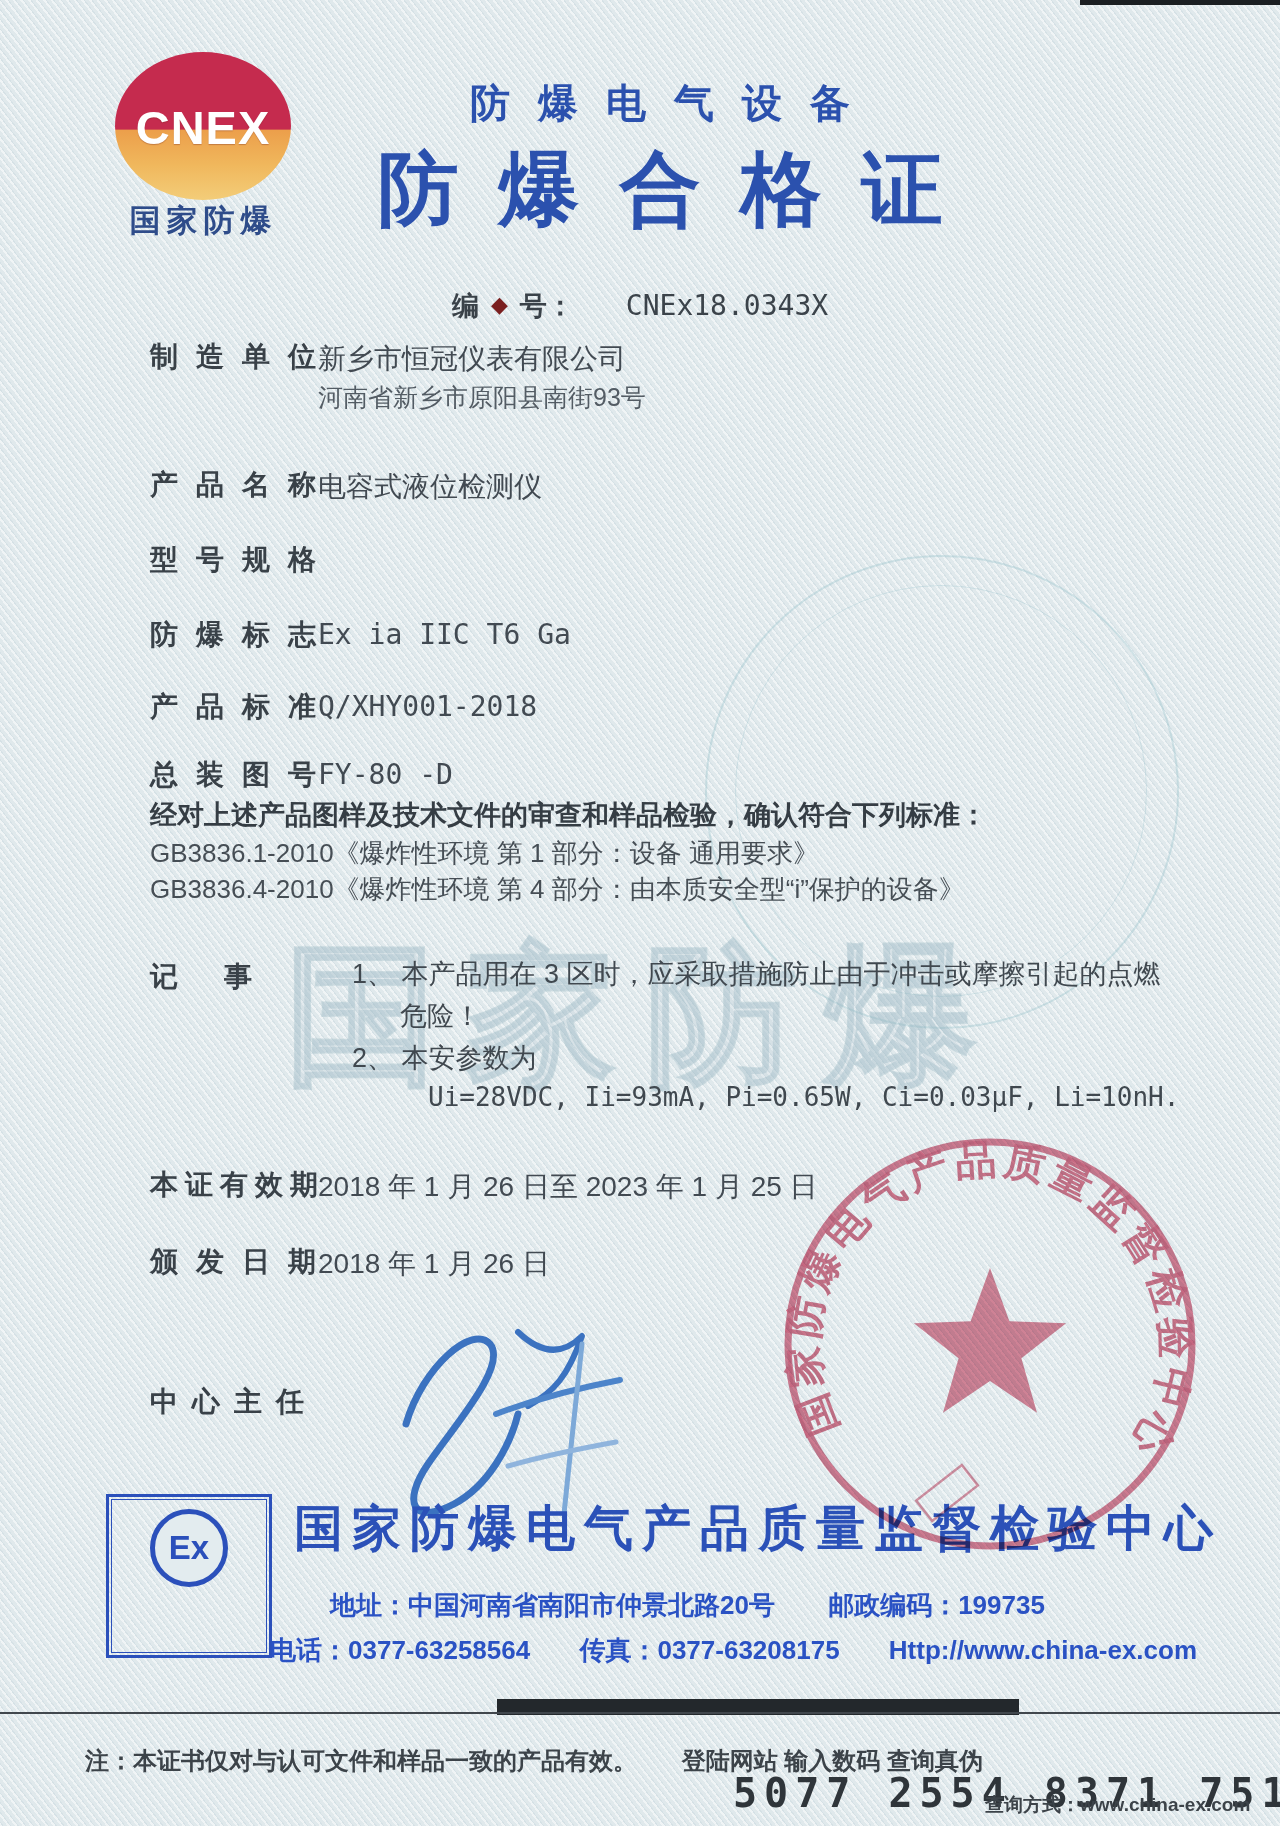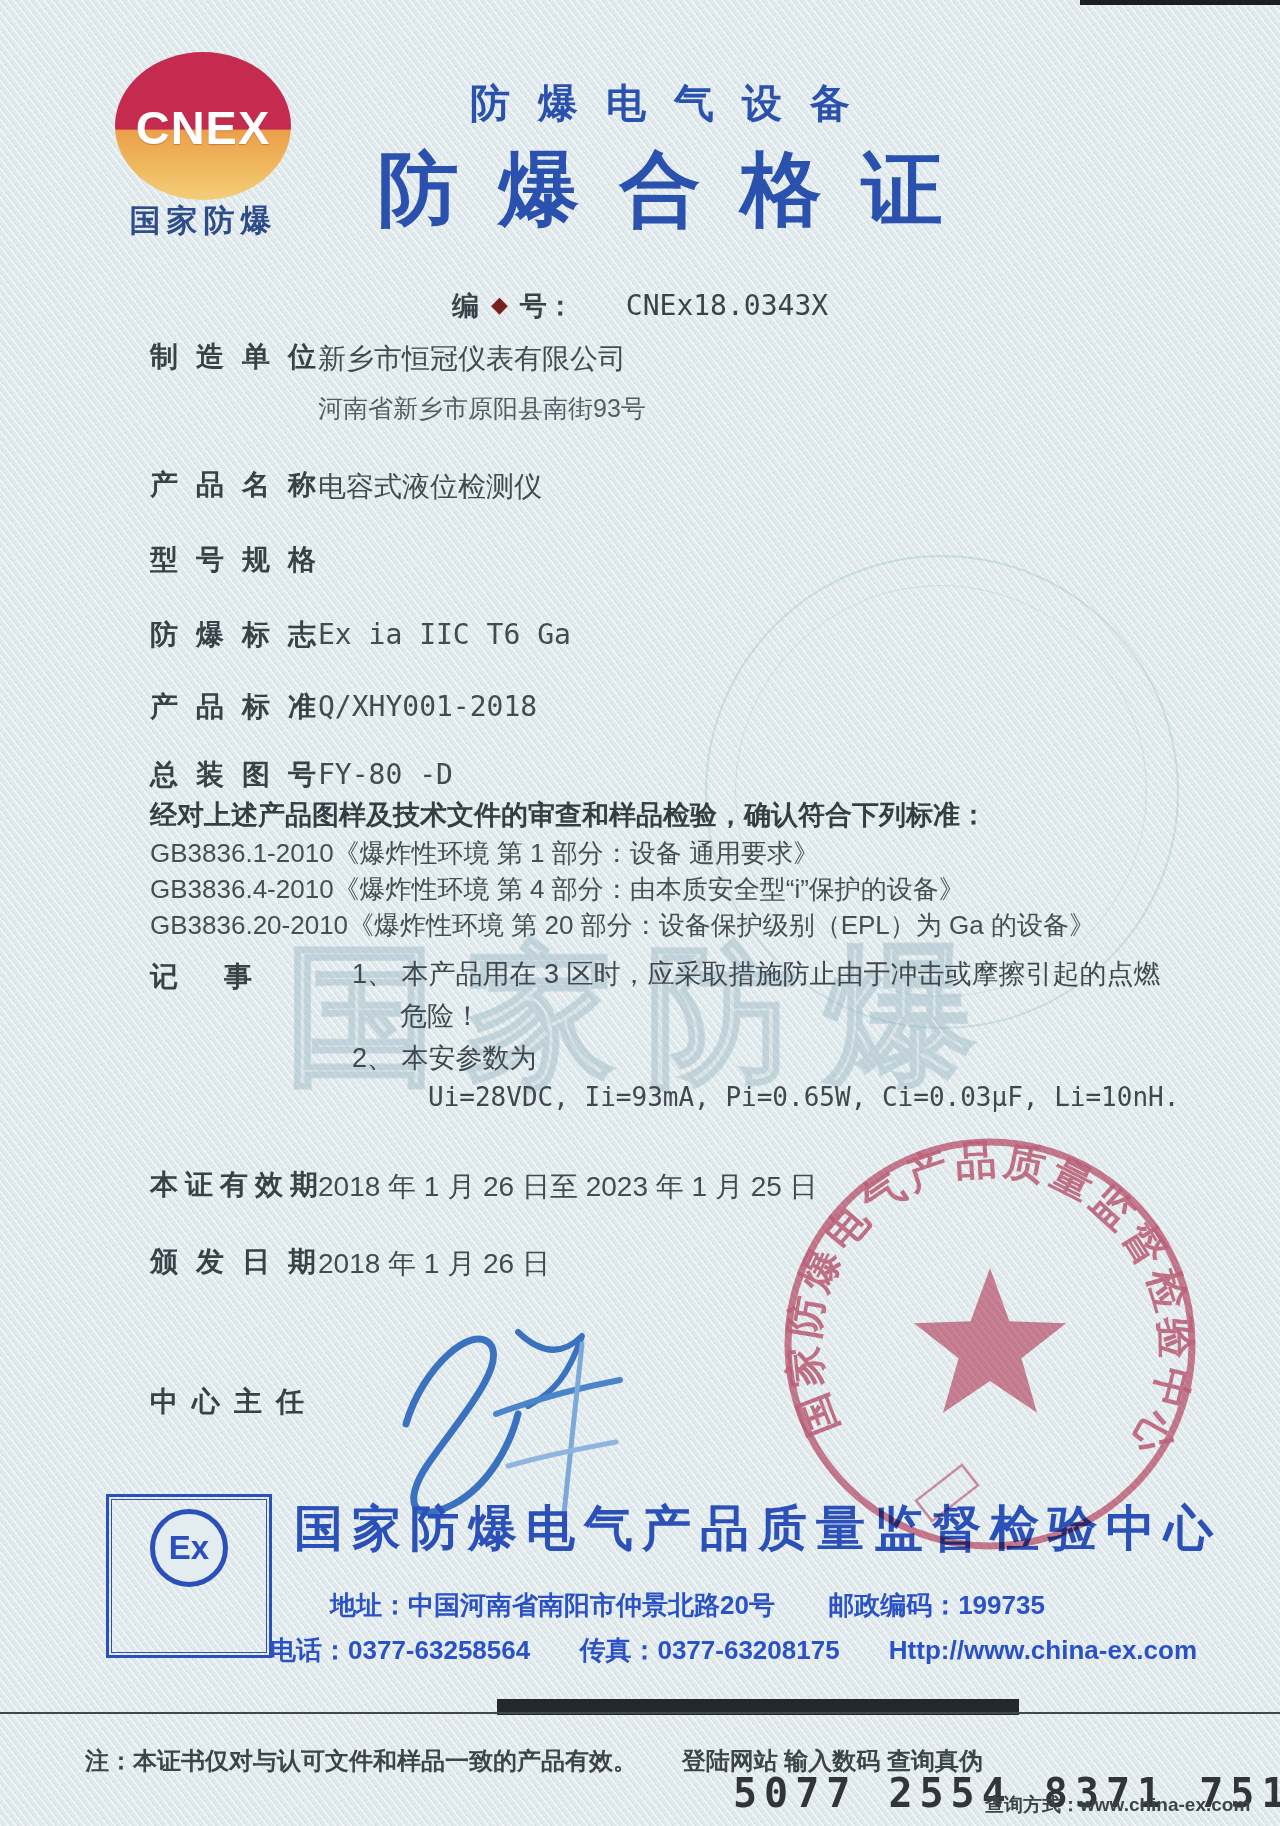--- a/index.html
+++ b/index.html
@@ -98,40 +98,39 @@
 
   <div class="abs hdr-sub content">防爆电气设备</div>
   <div class="abs hdr-title content">防爆合格证</div>
 
   <div class="abs cert-no content">
     <span>编</span><span class="dot">◆</span><span>号：</span><span class="num mono">CNEx18.0343X</span>
   </div>
 
   <div class="abs lab label content" style="top:338px;">制造单位</div>
   <div class="abs val value content" style="top:340px;">新乡市恒冠仪表有限公司</div>
-  <div class="abs val value addr2 content" style="top:392px;">河南省新乡市原阳县南街93号</div>
+  <div class="abs val value addr2 content" style="top:381px;">河南省新乡市原阳县南街93号</div>
 
   <div class="abs lab label content" style="top:466px;">产品名称</div>
   <div class="abs val value content" style="top:468px;">电容式液位检测仪</div>
 
   <div class="abs lab label content" style="top:541px;">型号规格</div>
 
   <div class="abs lab label content" style="top:616px;">防爆标志</div>
   <div class="abs val value mono content" style="top:618px;">Ex ia IIC T6 Ga</div>
 
   <div class="abs lab label content" style="top:688px;">产品标准</div>
   <div class="abs val value mono content" style="top:690px;">Q/XHY001-2018</div>
 
   <div class="abs lab label content" style="top:756px;">总装图号</div>
   <div class="abs val value mono content" style="top:758px;">FY-80 -D</div>
 
   <div class="abs intro content" style="left:150px;top:797px;">经对上述产品图样及技术文件的审查和样品检验，确认符合下列标准：</div>
   <div class="abs standards content" style="left:150px;top:836px;">GB3836.1-2010《爆炸性环境  第 1 部分：设备 通用要求》</div>
   <div class="abs standards content" style="left:150px;top:872px;">GB3836.4-2010《爆炸性环境  第 4 部分：由本质安全型“i”保护的设备》</div>
-  <div class="abs standards content" style="left:150px;top:908px;">GB3836.20-2010《爆炸性环境  第 20 部分：设备保护级别（EPL）为 Ga 的设备》</div>
 
   <div class="abs lab label ls-wide content" style="top:958px;">记事</div>
   <div class="abs note-line content" style="left:352px;top:956px;">1、 本产品用在 3 区时，应采取措施防止由于冲击或摩擦引起的点燃</div>
   <div class="abs note-line content" style="left:400px;top:998px;">危险！</div>
   <div class="abs note-line content" style="left:352px;top:1040px;">2、 本安参数为</div>
   <div class="abs note-line mono content" style="left:428px;top:1082px;font-size:26px;">Ui=28VDC, Ii=93mA, Pi=0.65W, Ci=0.03μF, Li=10nH.</div>
 
   <div class="abs lab label ls-5 content" style="top:1166px;">本证有效期</div>
   <div class="abs val value content" style="top:1168px;">2018 年 1 月 26 日至  2023 年 1 月 25 日</div>
 

